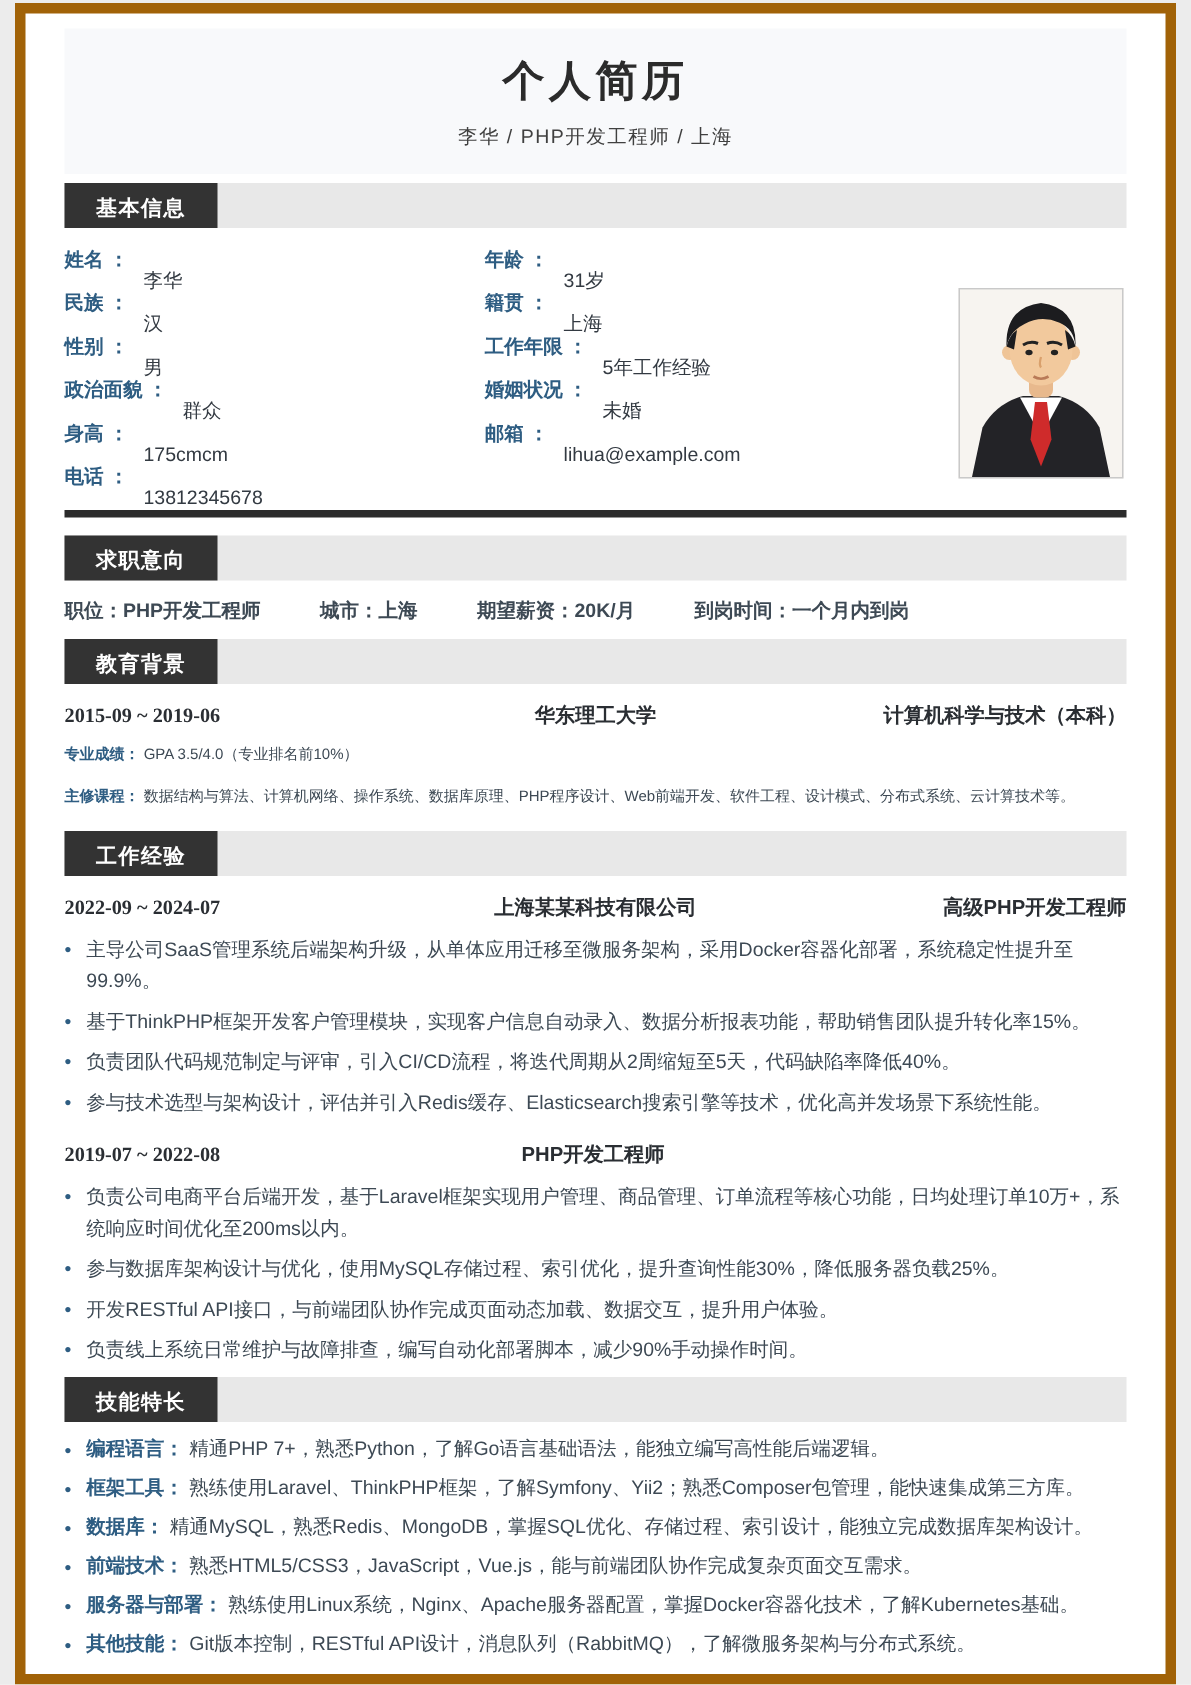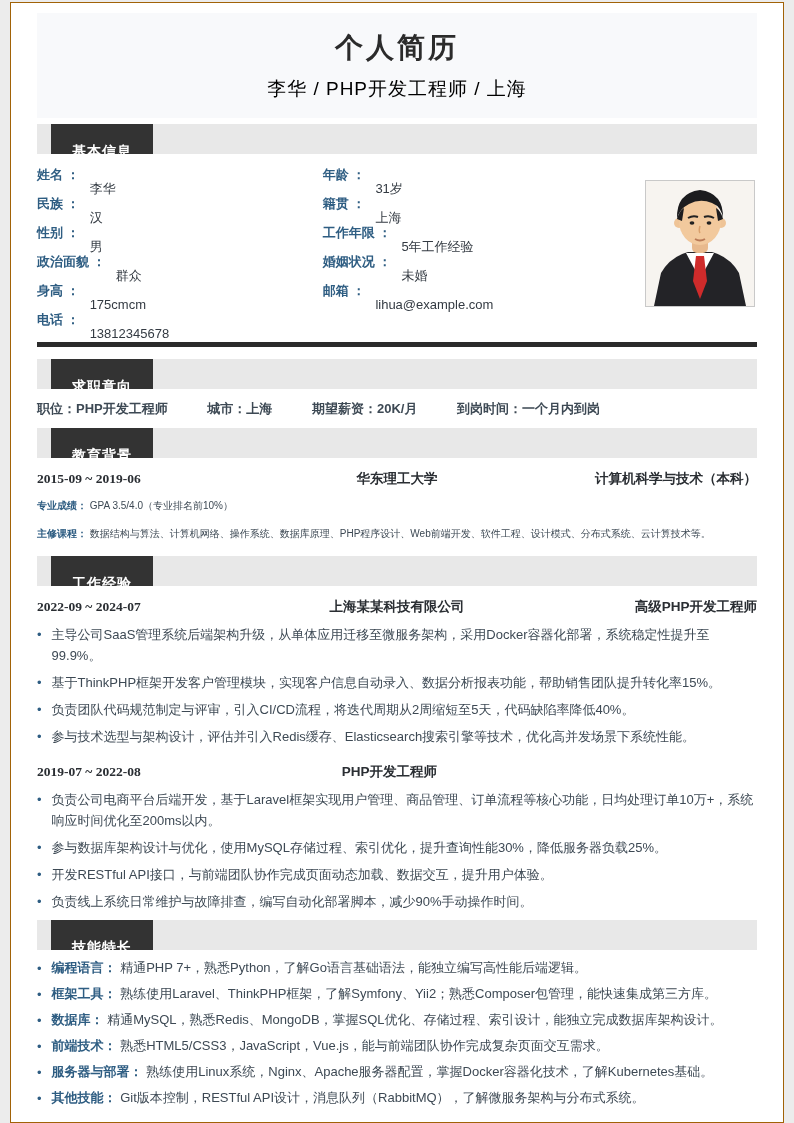--- a/index.html
+++ b/index.html
@@ -1,33 +1,33 @@
 <!DOCTYPE html>
 <html lang="zh"><head>
 <meta charset="utf-8">
 <style>
   * { margin:0; padding:0; box-sizing:border-box; }
   html,body { background:#ececec; font-family:"Liberation Sans","DejaVu Sans",sans-serif; }
   .page {
     width:774px; height:1121px; margin:2px auto 0; background:#ffffff;
-    border:1px solid #a16207; padding:10px 26px 0 26px; overflow:hidden; position:relative;
+    border:7px solid #a16207; padding:10px 26px 0 26px; overflow:hidden; position:relative;
   }
   
   .header { background:#f8f9fb; text-align:center; padding:16px 0 16px; }
   .header h1 { font-size:28px; letter-spacing:3px; color:#2b2b2b; font-weight:bold; }
-  .subtitle { margin-top:9px; font-size:19px; color:#000000; letter-spacing:1px; }
+  .subtitle { margin-top:9px; font-size:13px; color:#404040; letter-spacing:1px; }
   
   .section-bar { background:#e8e8e8; height:30px; margin-top:6px; }
   .section-bar .badge {
     display:inline-block; background:#333333; color:#ffffff; height:30px; line-height:30px;
-    padding:12px 21px; font-size:14px; font-weight:bold; letter-spacing:1px;margin-left:14px;
+    padding:1px 21px; font-size:14px; font-weight:bold; letter-spacing:1px;
   }
   .mt12 { margin-top:12px; } .mt10 { margin-top:10px; } .mt8 { margin-top:8px; }
   
-  .basic-wrap { display:flex; margin-top:6px; }
+  .basic-wrap { display:flex; margin-top:6px;align-items:center; }
   .info-grid { flex:1; display:flex; }
   .info-col { width:50%; }
   .info-col.left { width:47%; }
   .info-row { height:29px; display:flex; align-items:center; font-size:13px; }
   .info-label { color:#2e5d82; font-weight:bold; white-space:pre; }
   .info-value { color:#333a42; margin-left:10px;margin-top:28px; }
   .photo {
     width:110px; height:127px; border:1px solid #c9c9c9; background:#f7f4f0;
     margin-top:20px; margin-right:2px; flex:0 0 auto; overflow:hidden;
   }

